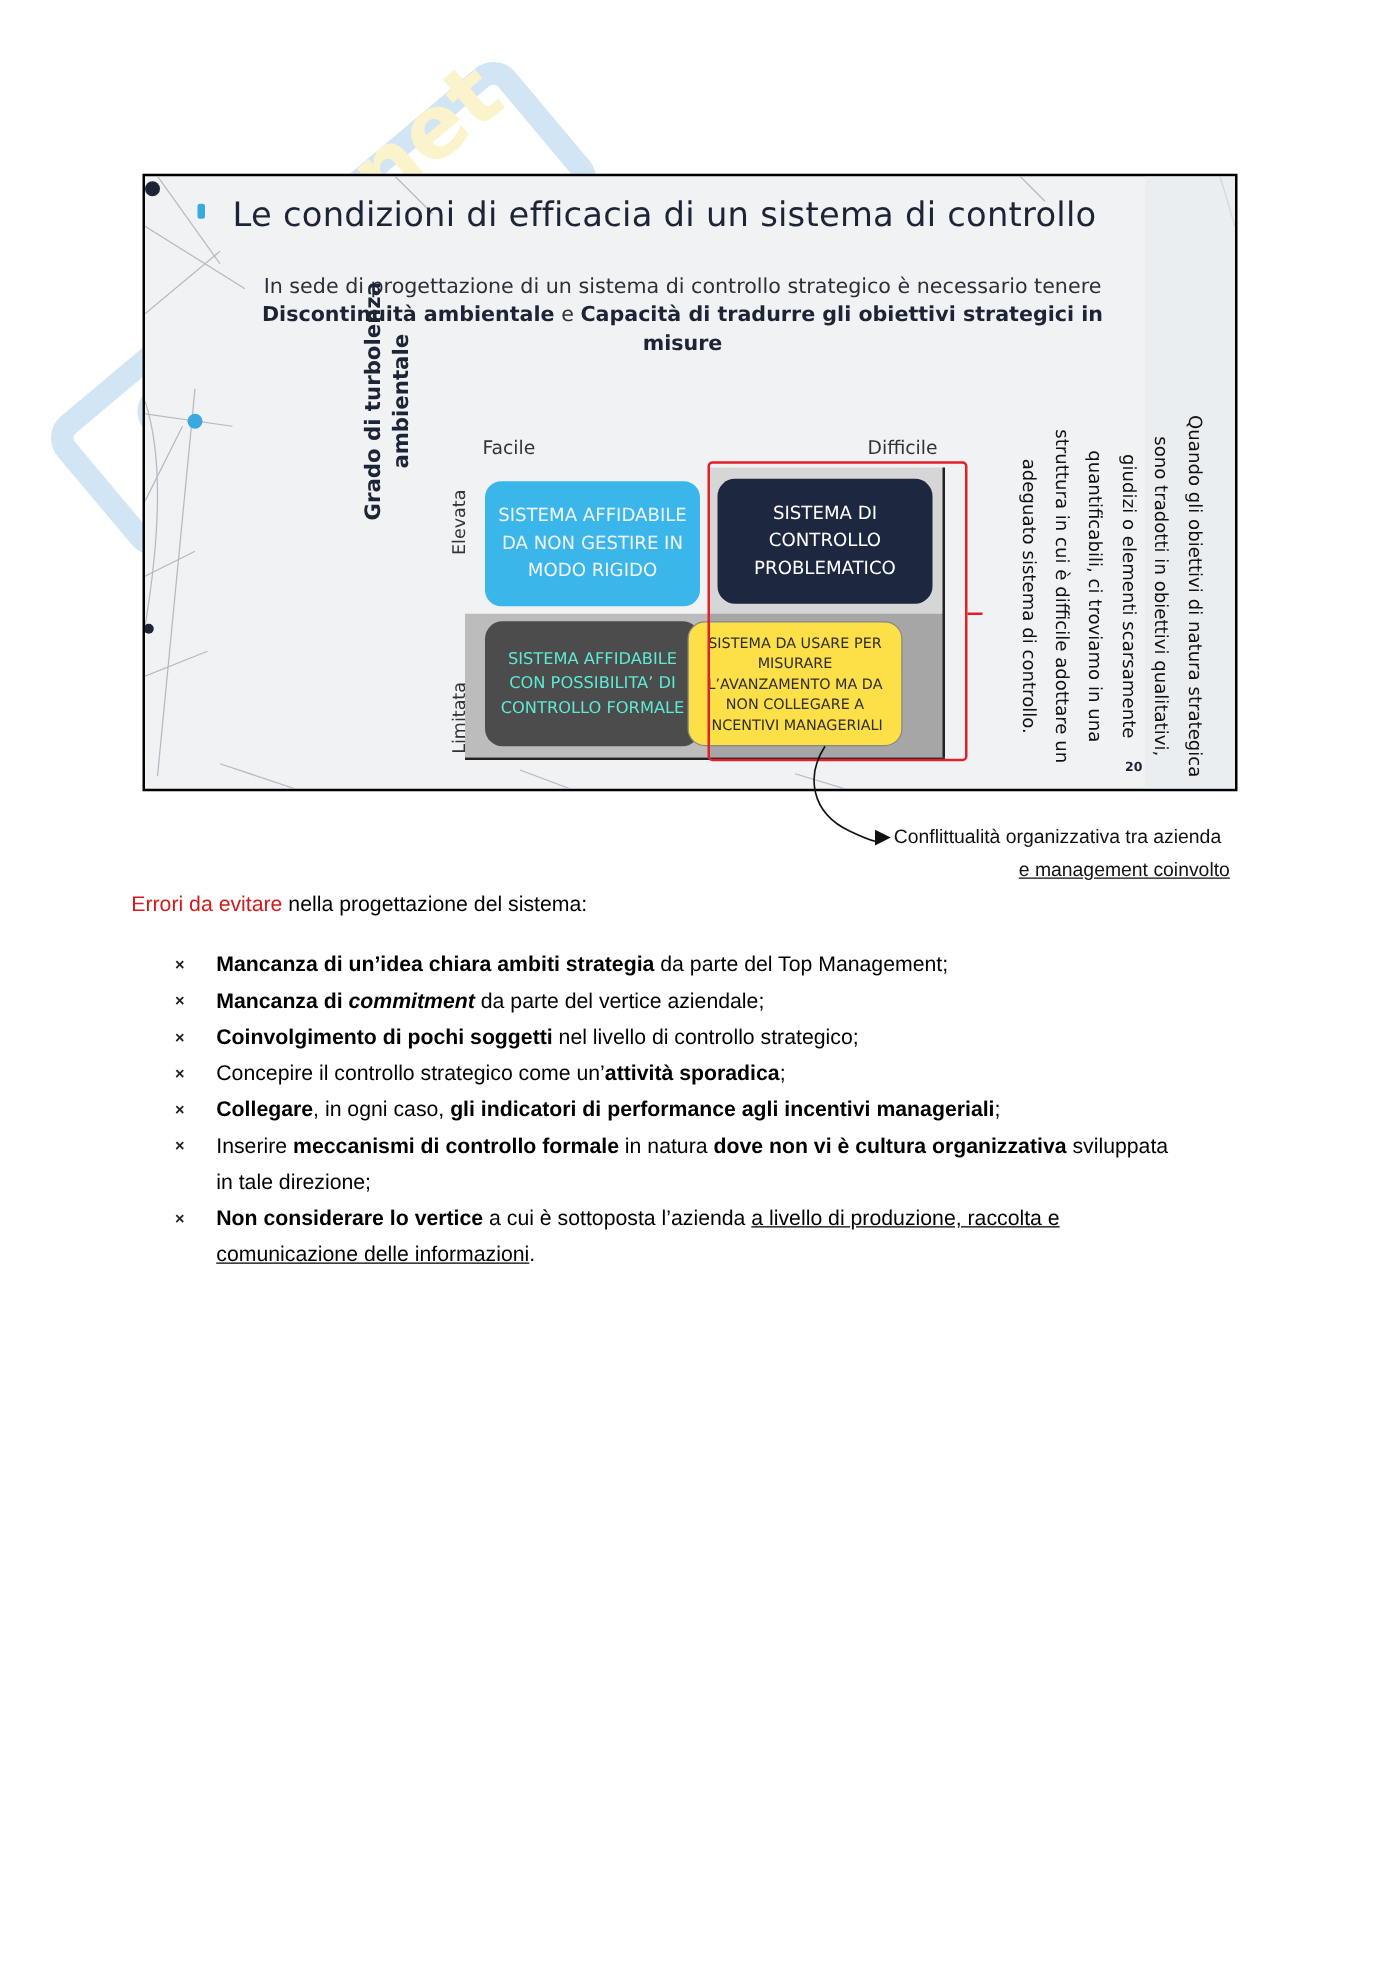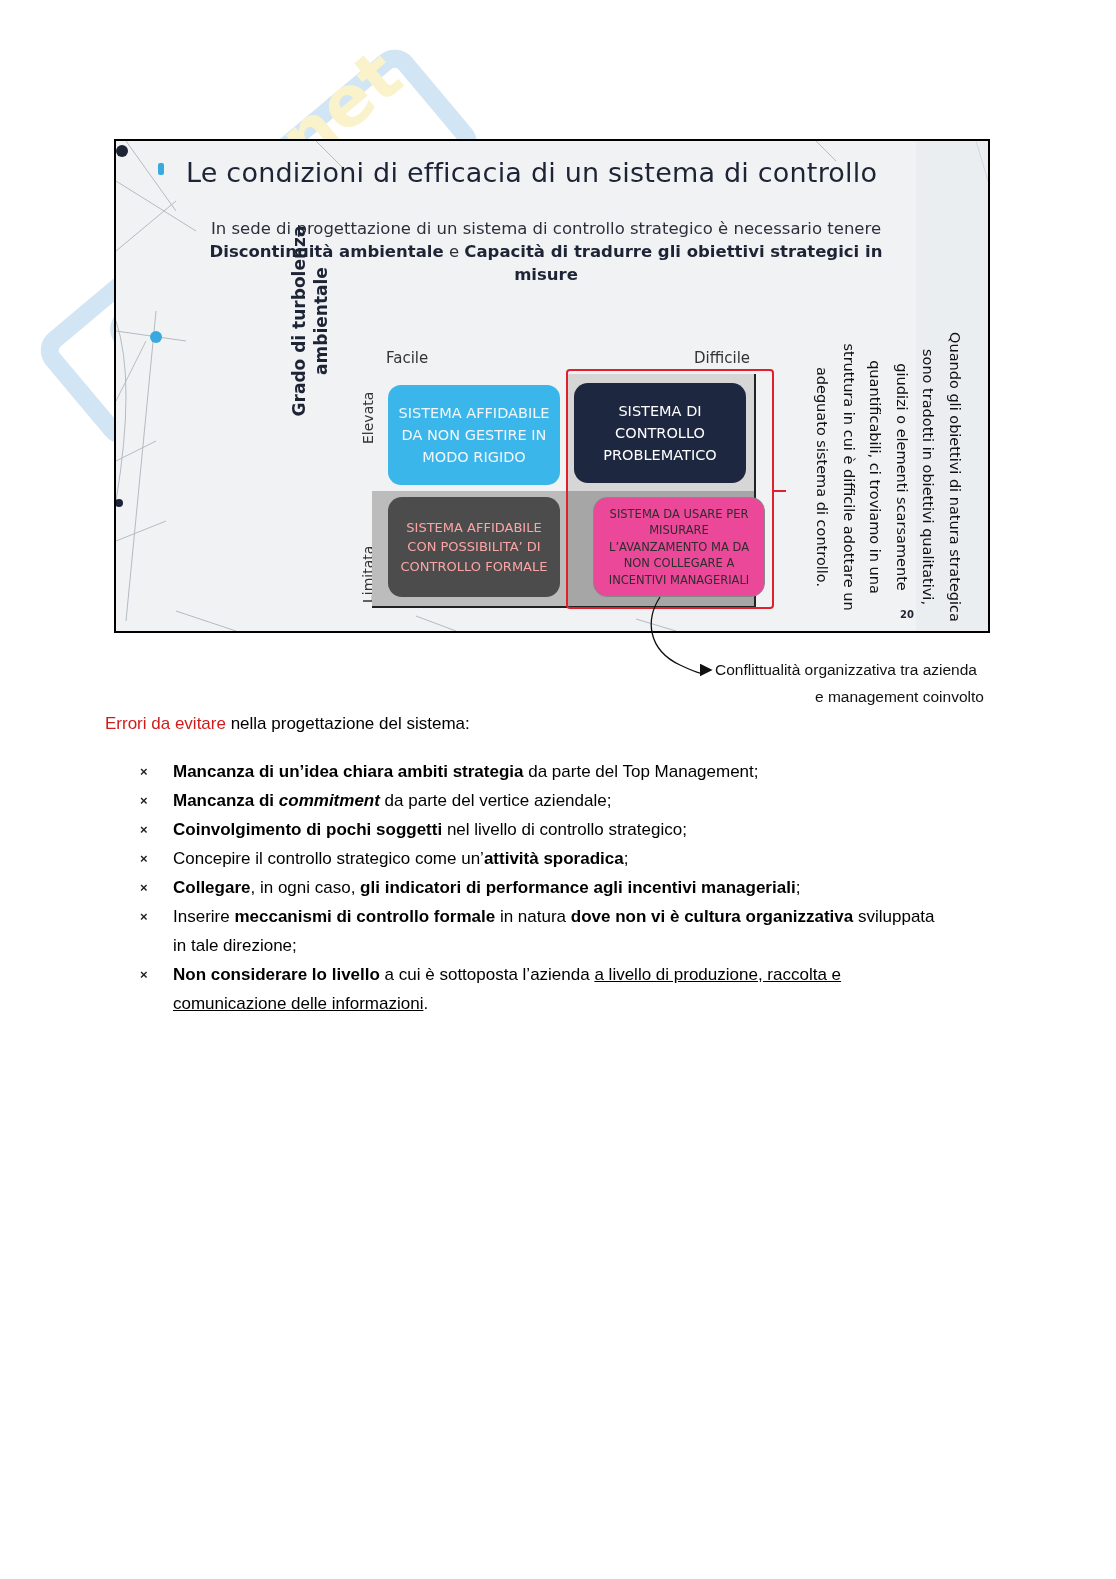--- a/index.html
+++ b/index.html
@@ -36,33 +36,33 @@
   .band-bottom { position:absolute; left:256px; top:350px; width:383px; height:115px; background:#bcbcbc; }
   .band-right { position:absolute; left:452px; top:233px; width:187px; height:232px; background:#d6d6d6; }
   .band-right-bottom { position:absolute; left:452px; top:350px; width:187px; height:115px; background:#a6a6a6; }
   .axis-right { position:absolute; left:638px; top:233px; width:2px; height:232px; background:#222; }
   .axis-bottom { position:absolute; left:256px; top:465px; width:384px; height:2px; background:#222; }
 
   .cell { position:absolute; border-radius:14px; display:flex; align-items:center; justify-content:center;
           text-align:center; font-family:"DejaVu Sans", sans-serif; box-sizing:border-box; padding:4px 6px; }
   .c1 { left:272px; top:244px; width:172px; height:100px; background:#3bb6ea; color:#f2f6fa; font-size:14.5px; line-height:22px;border-radius:13px; }
   .c2 { left:458px; top:242px; width:172px; height:100px; background:#1e2740; color:#ffffff; font-size:14.5px; line-height:22px; }
-  .c3 { left:272px; top:356px; width:172px; height:100px; background:#4c4c4c; color:#fca5a5; font-size:13px; line-height:19.5px; }
-  .c4 { left:477px; top:356px; width:172px; height:100px; background:#ec4899; color:#2d2d2d; font-size:11.5px; line-height:16.5px; border:1px solid #888; }
+  .c3 { left:272px; top:356px; width:172px; height:100px; background:#4c4c4c; color:#5eead4; font-size:13px; line-height:19.5px; }
+  .c4 { left:434px; top:356px; width:172px; height:100px; background:#fde047; color:#2d2d2d; font-size:11.5px; line-height:16.5px; border:1px solid #888; }
 
   .red-bracket { position:absolute; left:450px; top:228px; width:208px; height:240px; border:2px solid #e0202a;
                  border-radius:4px; box-sizing:border-box; }
   .red-tick { position:absolute; left:658px; top:349px; width:12px; height:2px; background:#e0202a; }
   .side-note-wrap { position:absolute; left:672px; top:186px; width:180px; height:300px; }
   .page-num { position:absolute; left:784px; top:468px; font-size:10px; font-weight:bold; color:#1d2435; font-family:"DejaVu Sans", sans-serif; }
 
   .connector { position:absolute; left:0; top:0; width:1116px; height:720px; pointer-events:none; }
   .annot { position:absolute; font-size:15.5px; color:#111; font-family:"Liberation Sans", sans-serif; white-space:nowrap; }
   .annot1 { left:715px; top:661px; }
-  .annot2 { left:815px; top:688px; }
+  .annot2 { left:815px; top:688px;text-decoration:underline; }
 
   .heading { position:absolute; left:105px; top:714px; font-size:17px; font-weight:normal; white-space:nowrap; }
   .heading .red { color:#d11b1b; }
 
   .list { position:absolute; left:140px; top:757px; width:800px; margin:0; padding:0; list-style:none; }
   .list li { position:relative; padding-left:33px; font-size:17px; line-height:29px; }
   .list li .mark { position:absolute; left:0; top:0; font-size:13px; font-weight:bold; color:#222; }
   .u { text-decoration:underline; }
 </style>
 </head>
@@ -174,15 +174,15 @@
   <li>
     <span class="mark">×</span>
     <b>Collegare</b><span>, in ogni caso, </span><b>gli indicatori di performance agli incentivi manageriali</b><span>;</span>
   </li>
   <li>
     <span class="mark">×</span>
     <span>Inserire </span><b>meccanismi di controllo formale</b><span> in natura </span><b>dove non vi è cultura organizzativa</b><span> sviluppata in tale direzione;</span>
   </li>
   <li>
     <span class="mark">×</span>
-    <b>Non considerare lo livello</b><span> a cui è sottoposta l’azienda </span><span class="u">a livello di produzione, raccolta e comunicazione delle informazioni</span><span>.</span>
+    <b>Non considerare lo vertice</b><span> a cui è sottoposta l’azienda </span><span class="u">a livello di produzione, raccolta e comunicazione delle informazioni</span><span>.</span>
   </li>
 </ul>
 
 </body></html>

